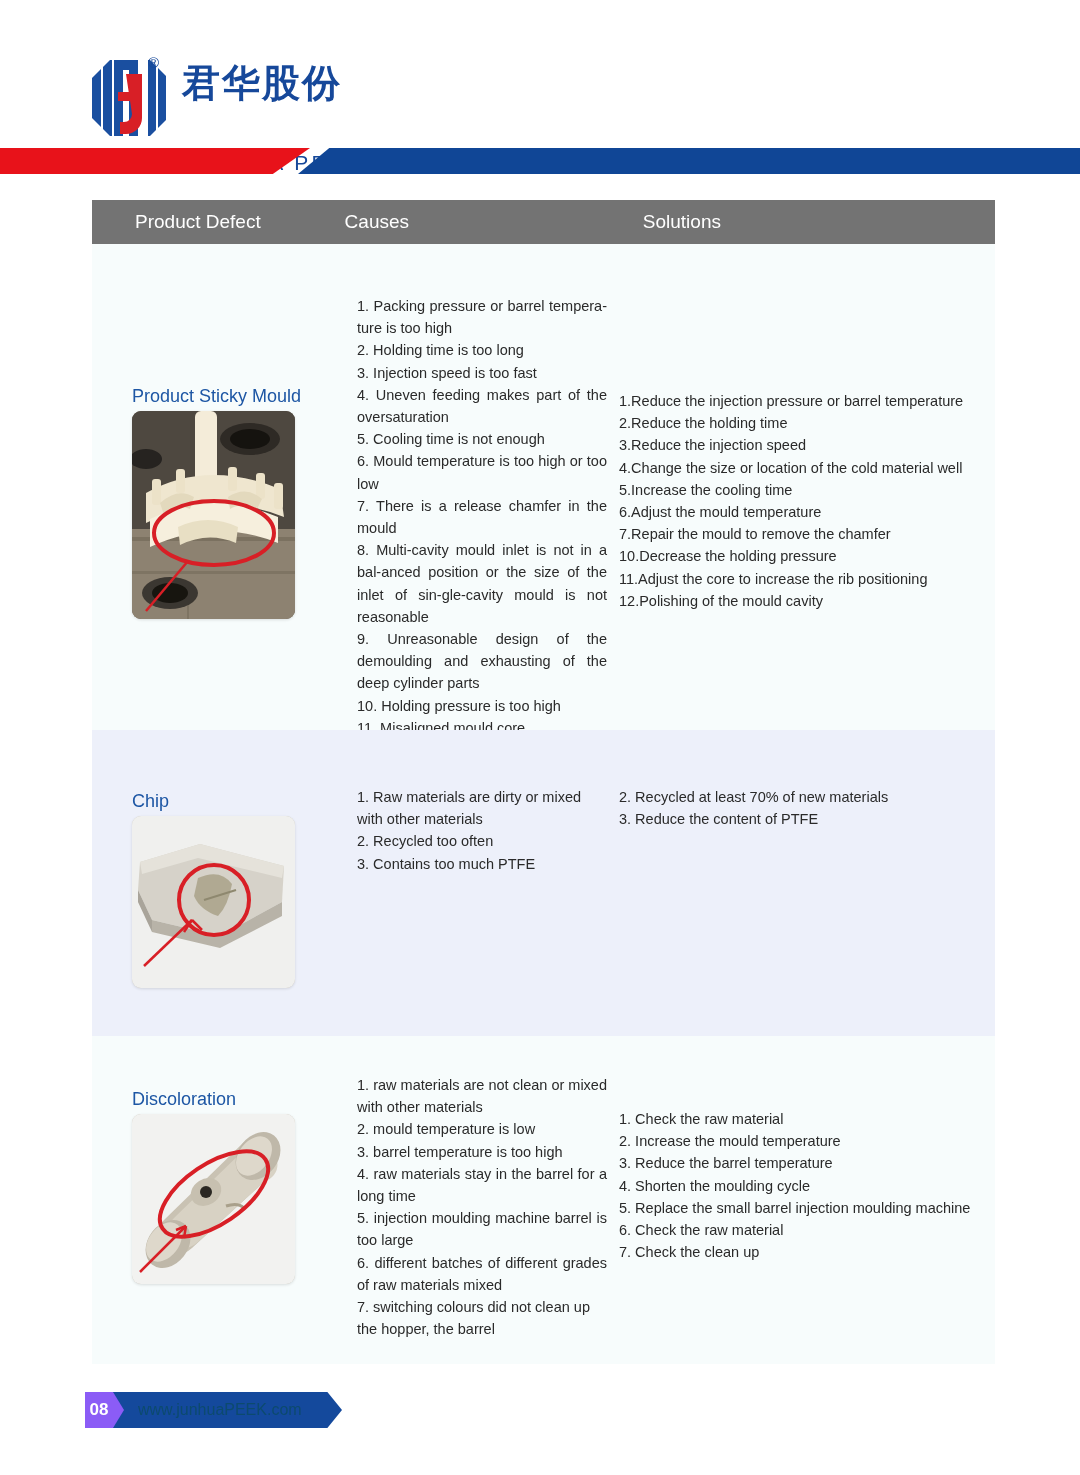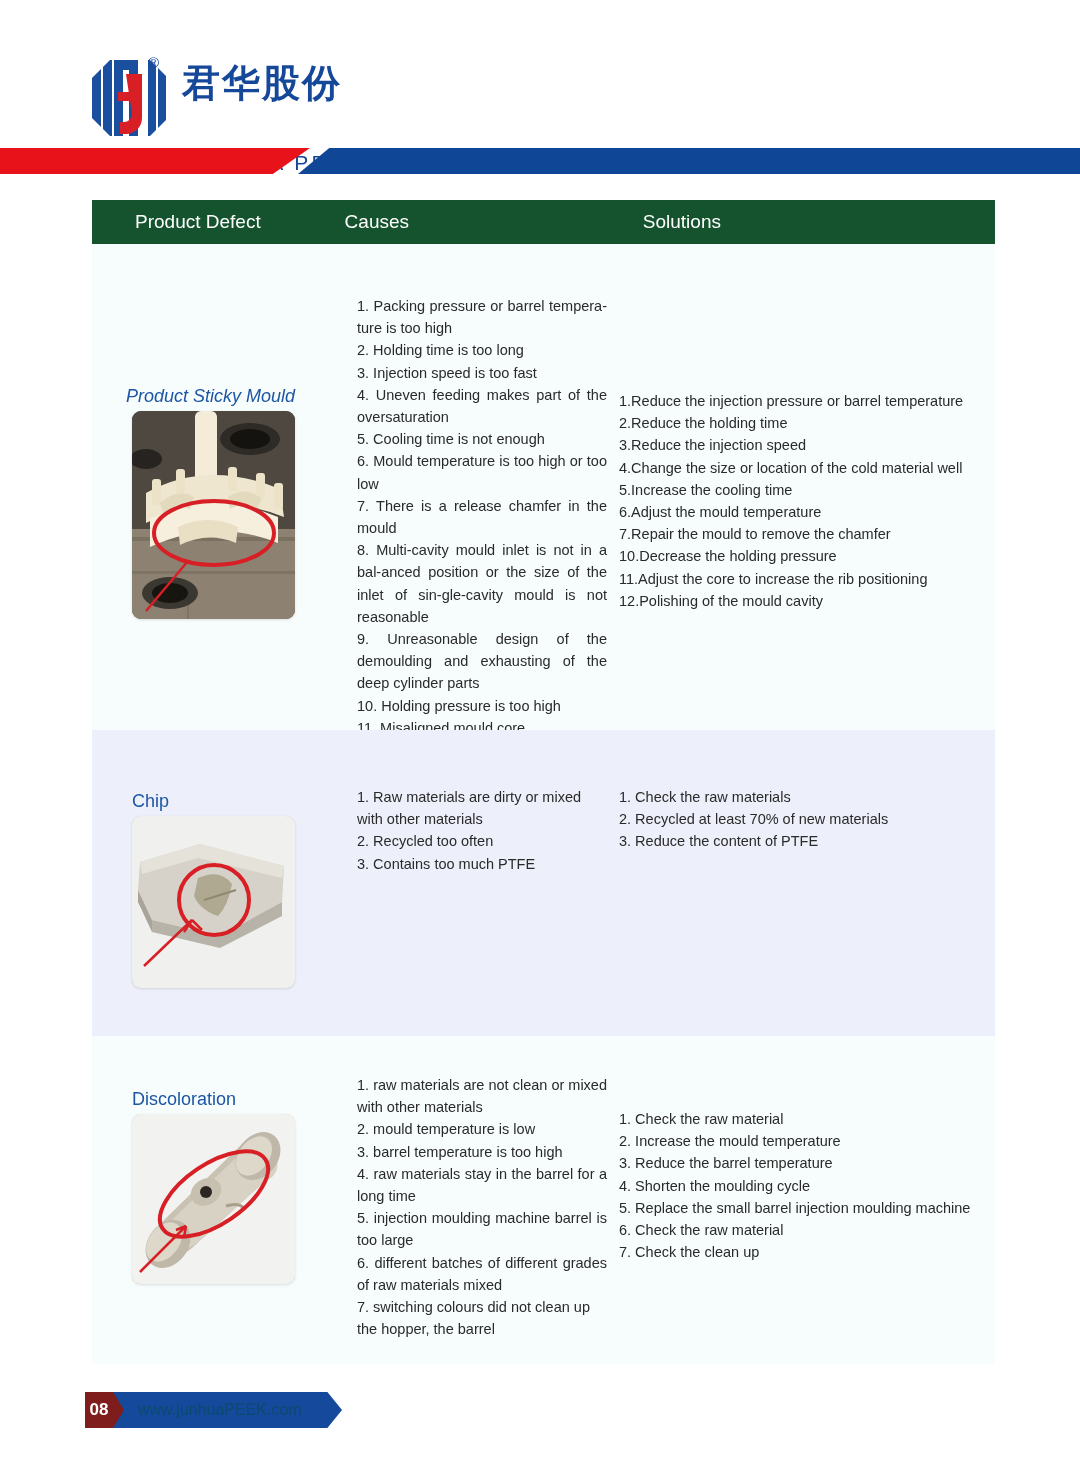--- a/index.html
+++ b/index.html
@@ -90,21 +90,21 @@
   
   .table {
     position: absolute;
     left: 92px; top: 200px;
     width: 903px;
   }
   .thead {
     display: flex;
     align-items: center;
     height: 44px;
-    background: #14532d;
+    background: #737373;
   }
   .th {
     color: #ffffff;
     font-size: 19px;
     font-family: "Liberation Sans", sans-serif;
   }
   .th-defect { width: 265px; padding-left: 43px; box-sizing: border-box; }
   .th-causes { width: 265px; box-sizing: border-box; }
   .th-solutions { width: 373px; box-sizing: border-box; margin-left: 48px; }
 
@@ -168,21 +168,21 @@
     position: absolute;
     left: 24px; top: 0;
     width: 244px; height: 36px;
     background: #14499c;
     clip-path: polygon(0 0, 94% 0, 100% 50%, 94% 100%, 0 100%);
   }
   .footer-page {
     position: relative;
     z-index: 2;
     width: 50px; height: 36px;
-    background: #7f1d1d;
+    background: #8b5cf6;
     clip-path: polygon(22% 0, 78% 0, 100% 50%, 78% 100%, 22% 100%);
     display: flex;
     align-items: center;
     justify-content: center;
     color: #ffffff;
     font-size: 17px;
     font-weight: bold;
     font-family: "Liberation Sans", sans-serif;
   }
   .footer-url {
@@ -235,21 +235,21 @@
 <div class="table">
 
   <div class="thead">
     <div class="th th-defect">Product Defect</div>
     <div class="th th-causes">Causes</div>
     <div class="th th-solutions">Solutions</div>
   </div>
 
   <div class="row row-a" style="height:486px;">
     <div class="cell-defect">
-      <div class="defect-title" style="position:absolute; left:34px; top:142px;font-style:italic;">Product Sticky Mould</div>
+      <div class="defect-title" style="position:absolute; left:40px; top:142px;">Product Sticky Mould</div>
       <div class="thumb" style="position:absolute; left:40px; top:167px;">
         <svg viewBox="0 0 163 208" preserveAspectRatio="none" aria-hidden="true">
           <rect width="163" height="208" fill="#6b6256"></rect>
           <rect y="0" width="163" height="118" fill="#4e4840"></rect>
           <ellipse cx="118" cy="28" rx="30" ry="16" fill="#2e2a25"></ellipse>
           <ellipse cx="118" cy="28" rx="20" ry="10" fill="#15130f"></ellipse>
           <ellipse cx="14" cy="48" rx="16" ry="10" fill="#262320"></ellipse>
           <rect y="118" width="163" height="90" fill="#8d8271"></rect>
           <rect y="126" width="163" height="4" fill="#6f6555" opacity="0.6"></rect>
           <rect y="160" width="163" height="3" fill="#6f6555" opacity="0.5"></rect>
@@ -330,21 +330,20 @@
     <div class="cell-causes" style="padding-top:56px;">
       <div class="list">
         <p>1. Raw materials are dirty or mixed with other materials</p>
         <p>2. Recycled too often</p>
         <p>3. Contains too much PTFE</p>
       </div>
     </div>
 
     <div class="cell-solutions" style="padding-top:56px;">
       <div class="list">
-        <p>1. Check the raw materials</p>
         <p>2. Recycled at least 70% of new materials</p>
         <p>3. Reduce the content of PTFE</p>
       </div>
     </div>
   </div>
 
   <div class="row row-a" style="height:328px;">
     <div class="cell-defect">
       <div class="defect-title" style="position:absolute; left:40px; top:53px;">Discoloration</div>
       <div class="thumb" style="position:absolute; left:40px; top:78px; height:170px;">

